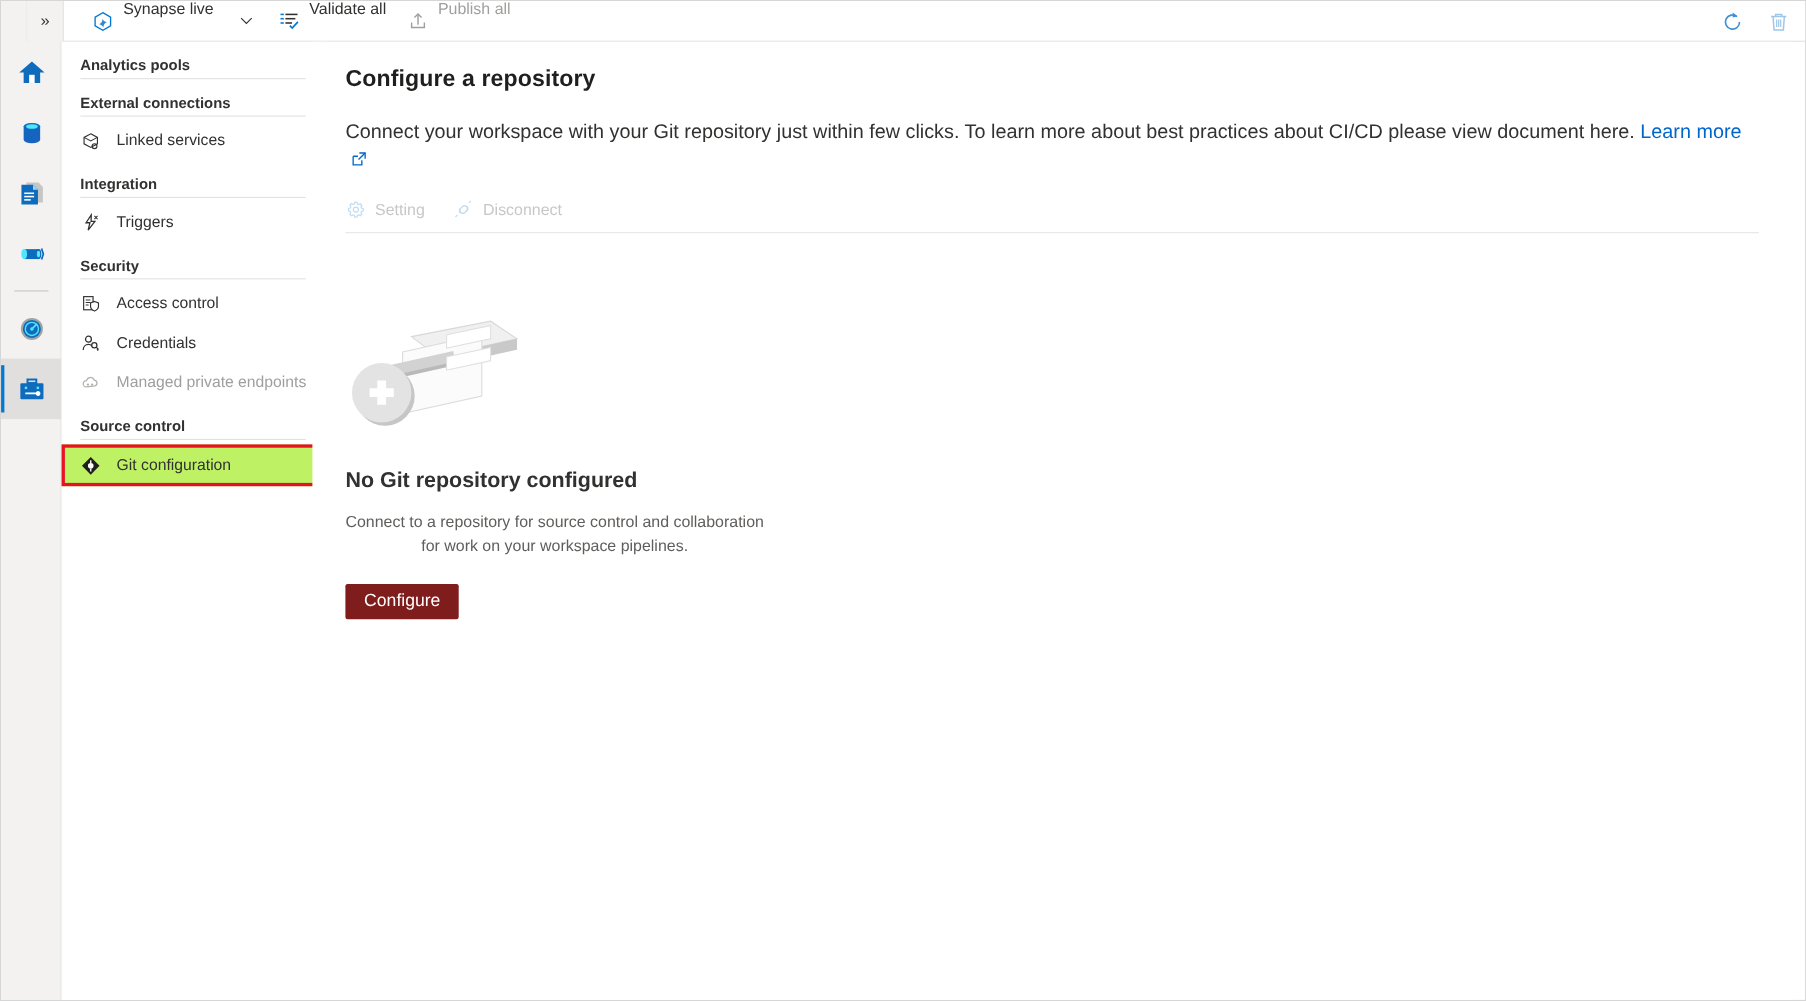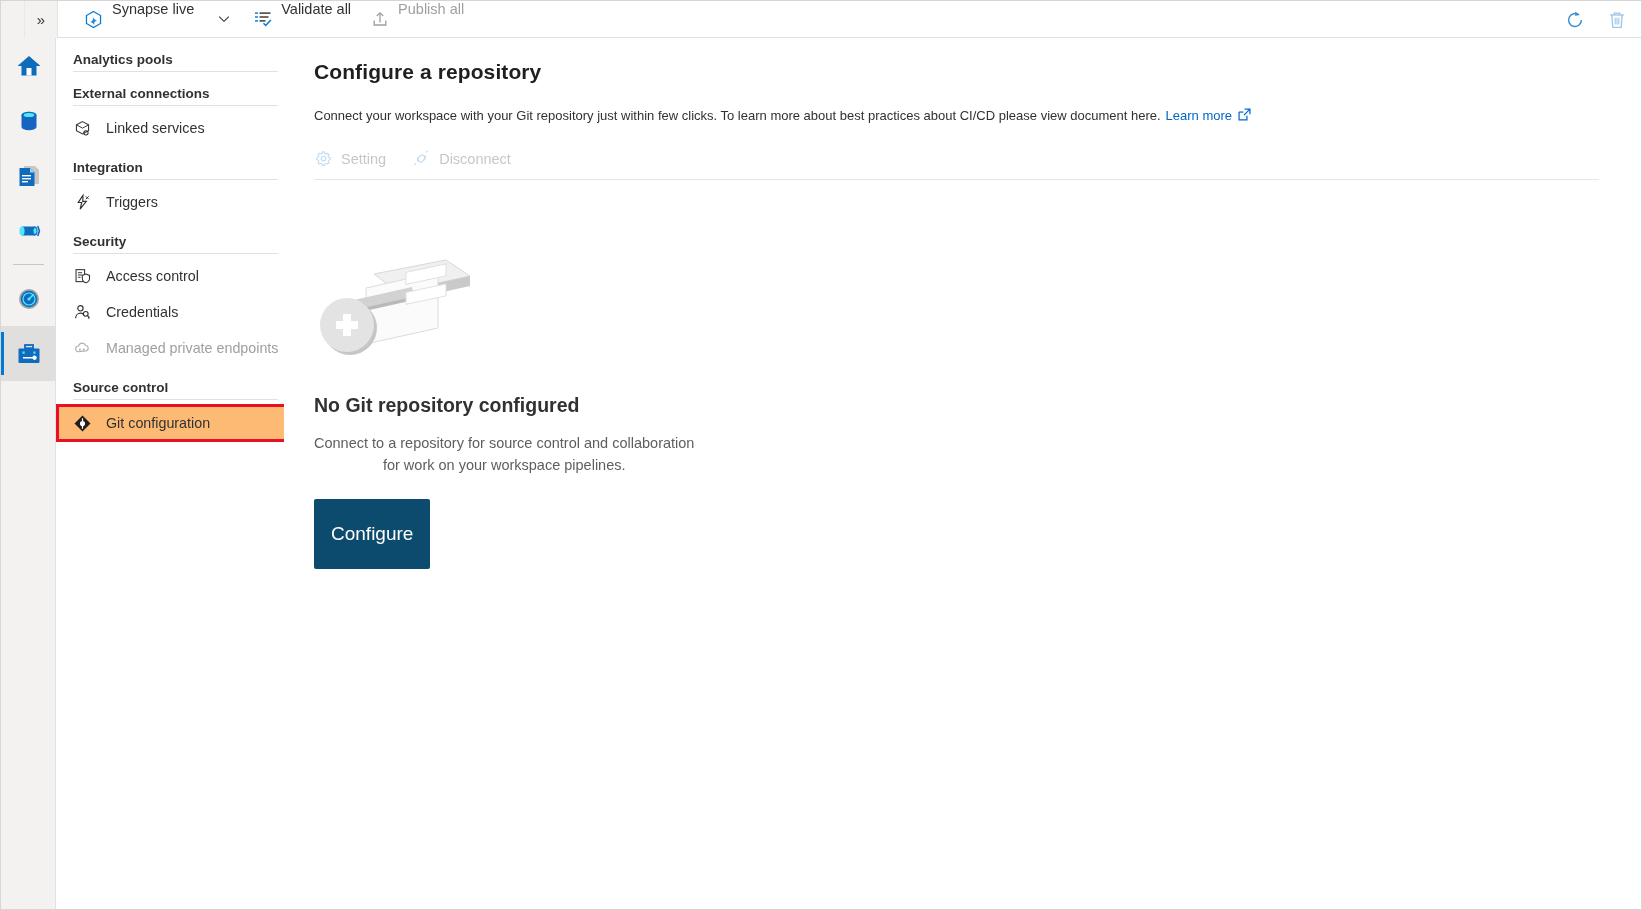--- a/index.html
+++ b/index.html
@@ -113,41 +113,41 @@
     padding-left: 17px;
     font-size: 14.3px; color: #323130;
     cursor: pointer;
   }
   .nav-item.disabled { color: #a19f9d; cursor: default; }
   .nav-item .nav-icon {
     width: 22px; display: inline-flex; align-items: center;
     margin-right: 11px; flex: none;
   }
   .nav-item.highlight {
-    background: #fdba74;
+    background: #bef264;
     border: 3px solid #e81123;
     height: 38px;
     margin: 0 2px 0 0;
     padding-left: 14px;
   }
 
   
   .main {
     position: absolute; left: 283px; top: 37px;
     width: 1345px; height: 872px;
     background: #ffffff;
     padding: 22px 30px 0 30px;
   }
   .page-title {
     font-size: 21px; font-weight: bold; color: #201f1e;
     margin: 0 0 0 0; letter-spacing: .1px;
   }
   .page-desc {
     margin-top: 23px;
-    font-size: 13px; color: #323130; line-height: 1.4;
+    font-size: 18px; color: #323130; line-height: 1.4;
   }
   .page-desc a {
     color: #0066cc; text-decoration: none; margin-left: 5px;
   }
   .ext-icon { display: inline-block; vertical-align: -2px; margin-left: 5px; }
   .action-row {
     margin-top: 22px;
     display: flex; align-items: center;
     padding-bottom: 11px;
     border-bottom: 1px solid #e6e6e6;
@@ -167,24 +167,24 @@
   }
   .empty-illus { width: 170px; height: 130px; margin-bottom: 22px; }
   .empty-title {
     font-size: 19.5px; font-weight: bold; color: #323130; margin-bottom: 16px;
   }
   .empty-sub {
     font-size: 14.5px; color: #605e5c; text-align: center; line-height: 1.5;
   }
   .configure-btn {
     margin-top: 22px;
-    background: #0c4a6e; color: #ffffff;
+    background: #7f1d1d; color: #ffffff;
     border: none; border-radius: 2px;
-    font-size: 19px; font-family: inherit;
-    padding: 24px 17px; cursor: pointer;
+    font-size: 16px; font-family: inherit;
+    padding: 7px 17px; cursor: pointer;
   }
 </style>
 </head>
 <body>
 
 <div class="app">
 
   <div class="topbar">
     <div class="topbar-left-spacer"></div>
     <div class="expand-btn">

